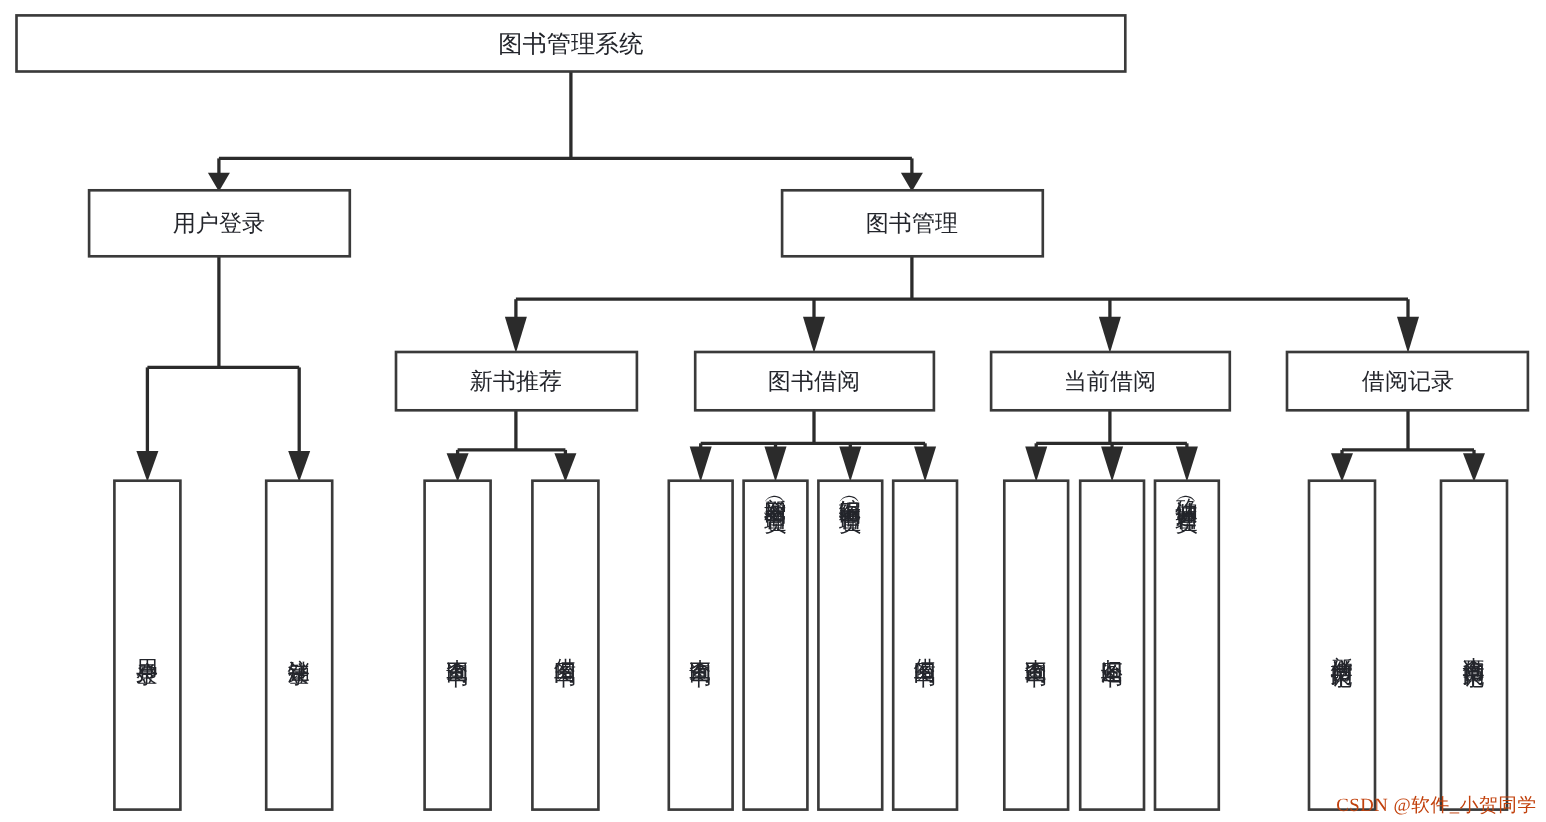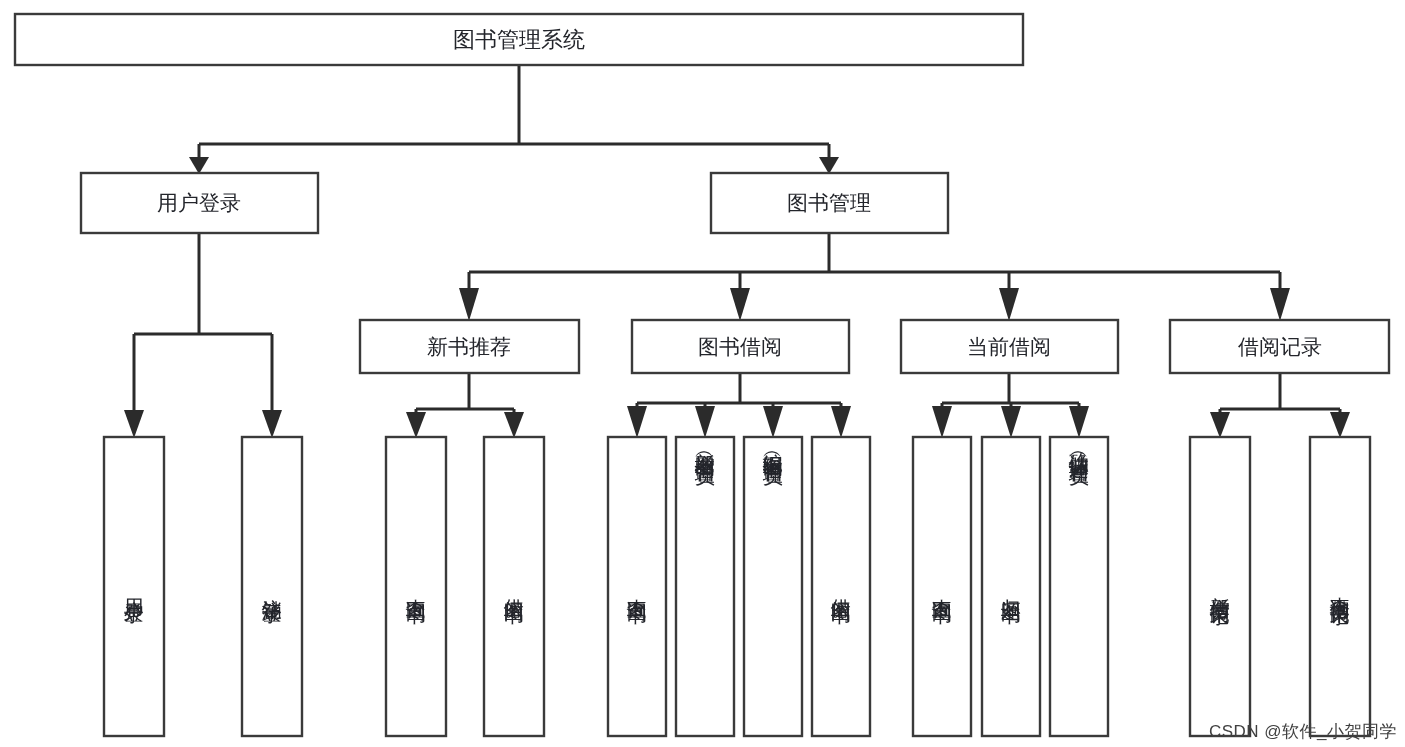--- a/index.html
+++ b/index.html
@@ -66,23 +66,23 @@
     line-height: 1.12;
     letter-spacing: 2px;
     color: #23252b;
     white-space: nowrap;
     text-align: center;
   }
   #watermark {
     position: absolute;
     right: 8px;
     bottom: 4px;
-    font-family: Liberation Sans, sans-serif;
+    font-family: Liberation Serif, serif;
     font-size: 17px;
-    color: #404040;
+    color: #c2410c;
     letter-spacing: 0.5px;
     white-space: nowrap;
   }
 </style>
 </head>
 <body>
 
 <div id="diagram-root">
 
   <svg id="tree-svg" viewBox="0 0 1405 747">

